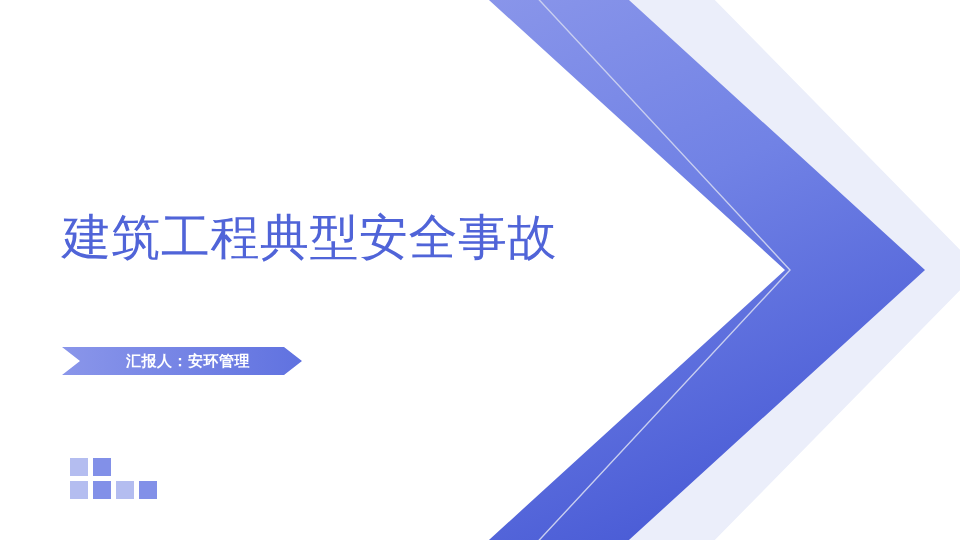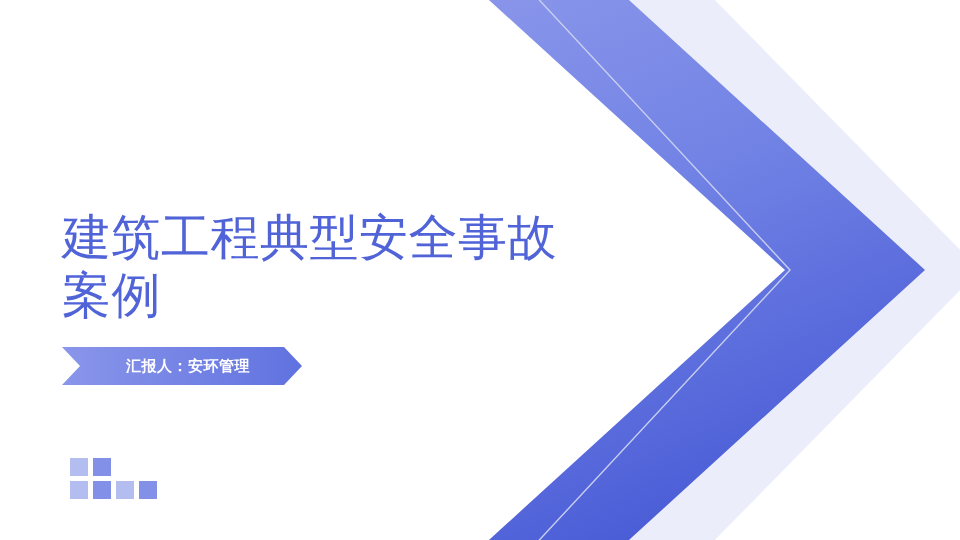--- a/index.html
+++ b/index.html
@@ -49,21 +49,21 @@
     letter-spacing: 0.5px;
     white-space: nowrap;
   }
 
   
   #subtitle-banner {
     position: absolute;
     left: 62px;
     top: 347px;
     width: 240px;
-    height: 38px;
+    height: 28px;
   }
   #subtitle-banner .banner-shape {
     position: absolute;
     inset: 0;
     background: linear-gradient(90deg, #8a96ea 0%, #6072e0 100%);
     -webkit-clip-path: polygon(0 0, 222px 0, 240px 50%, 222px 100%, 0 100%, 18px 50%);
     clip-path: polygon(0 0, 222px 0, 240px 50%, 222px 100%, 0 100%, 18px 50%);
   }
   #subtitle-banner .banner-text {
     position: absolute;
@@ -115,21 +115,20 @@
       <path d="M 705,-10 L 975,265 L 975,275 L 705,550 L 565,550 L 835,270 L 565,-10 Z" fill="#ebeefa"></path>
 
       <path d="M 618,-10 L 925,270 L 618,550 L 478,550 L 785,270 L 478,-10 Z" fill="url(#blueChevronGrad)"></path>
 
       <path d="M 530,-10 L 790,270 L 530,550" fill="none" stroke="#c9cff0" stroke-width="1.4"></path>
     </svg>
   </div>
 
   <div id="title-block">
     <div class="title-line">建筑工程典型安全事故</div>
-    <div class="title-line">案例</div>
   </div>
 
   <div id="subtitle-banner">
     <div class="banner-shape"></div>
     <div class="banner-text">汇报人：安环管理</div>
   </div>
 
   <div id="deco-squares">
     <div class="deco-row">
       <div class="deco-sq light"></div>

